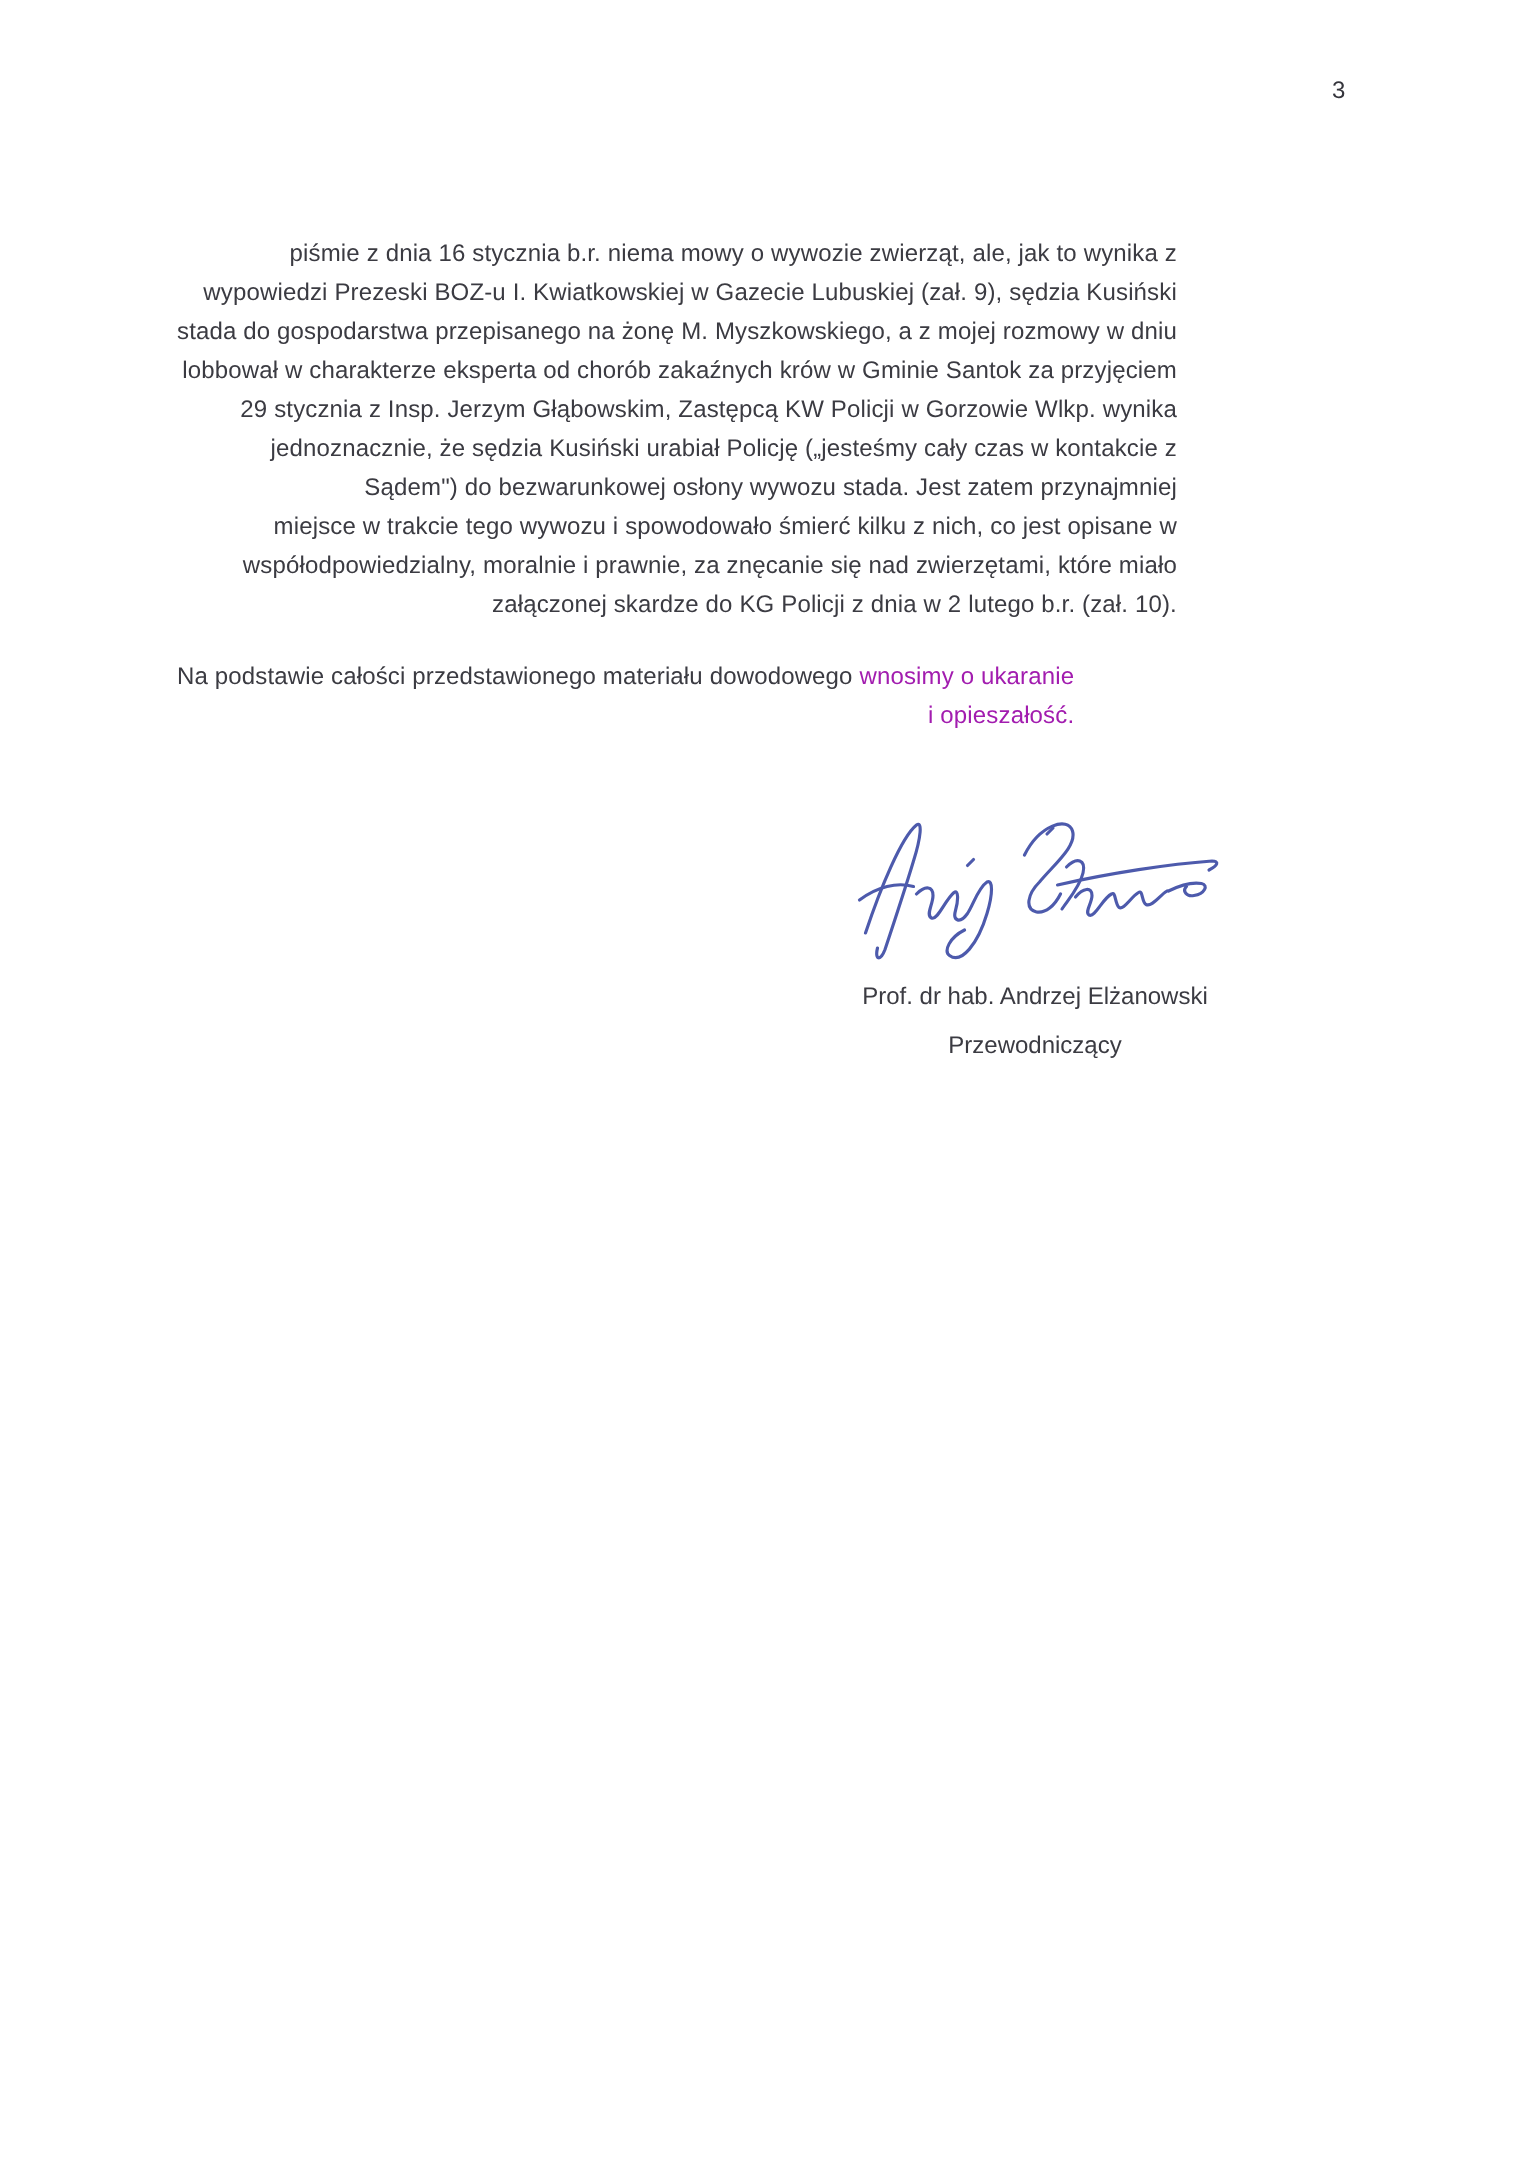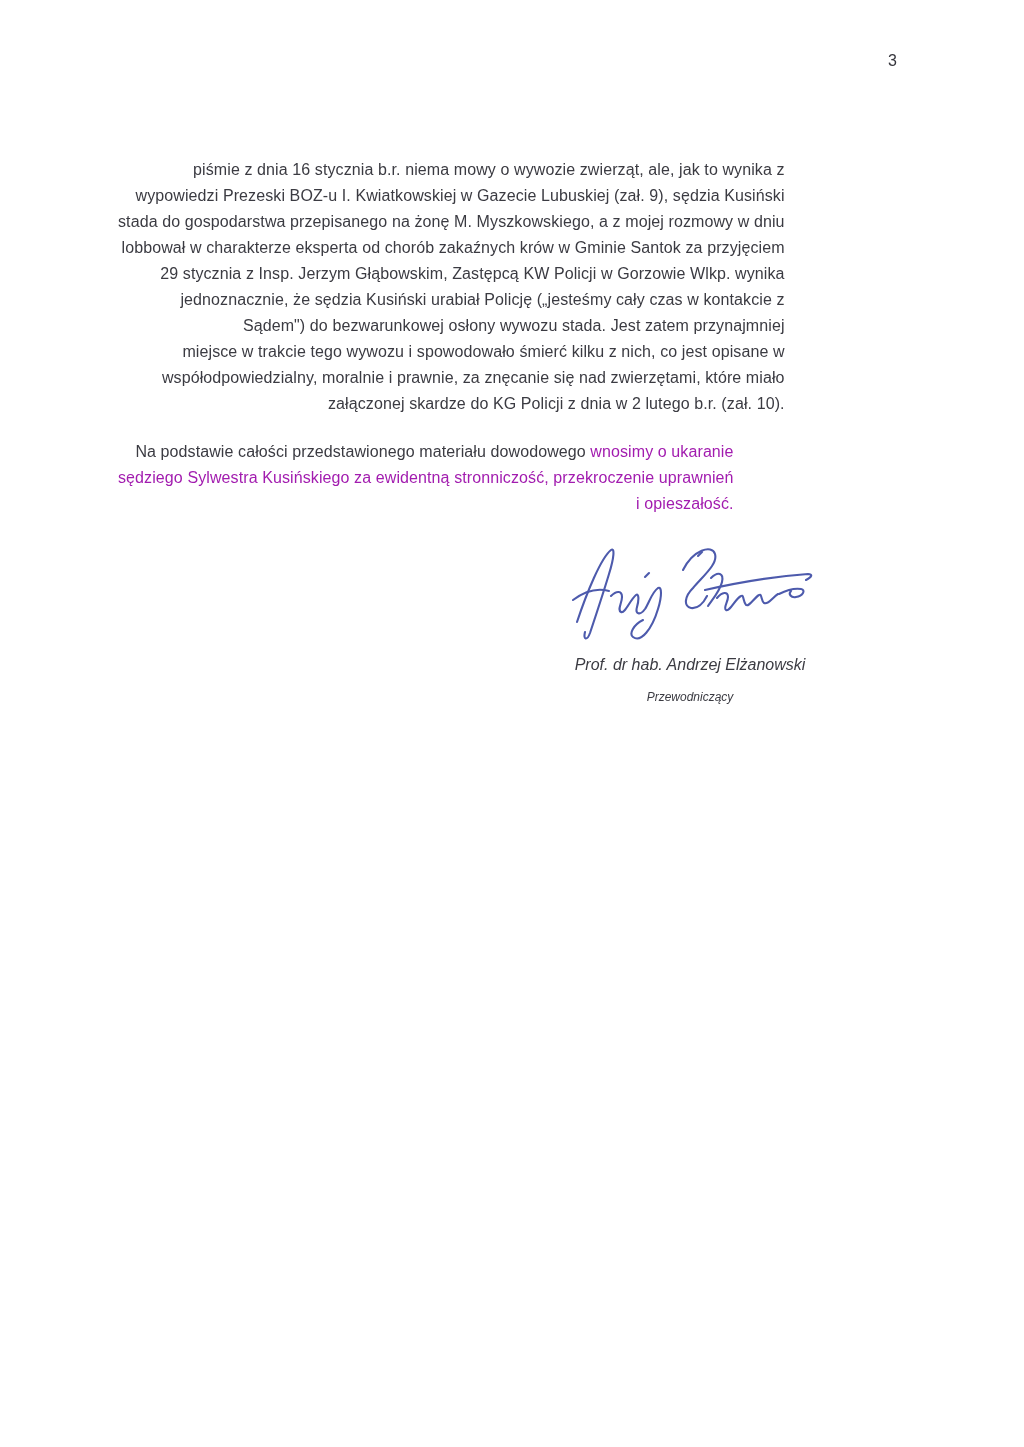--- a/index.html
+++ b/index.html
@@ -37,34 +37,33 @@
   }
   #para1 { top: 157px; }
   #para2 { top: 439px; }
   .bold { font-weight: normal; color: #a21caf; }
   .signature-block {
     position: absolute;
     left: 470px;
     top: 536px;
     width: 440px;
     text-align: center;
-    font-style: italic;
   }
   .signature-svg {
     display: block;
     margin: 0 auto 4px auto;
   }
   .sig-name {
     font-size: 16px;
     line-height: 33px;
     color: #3b3b42;
     white-space: nowrap;
   }
   .sig-title {
-    font-size: 12px;
+    font-size: 16px;
     line-height: 33px;
     color: #3b3b42;
     white-space: nowrap;
   }
 </style>
 </head>
 <body>
 
 <div class="page">
 
@@ -78,21 +77,20 @@
     <div class="line">29 stycznia z Insp. Jerzym Głąbowskim, Zastępcą KW Policji w Gorzowie Wlkp. wynika</div>
     <div class="line">jednoznacznie, że sędzia Kusiński urabiał Policję („jesteśmy cały czas w kontakcie z</div>
     <div class="line">Sądem") do bezwarunkowej osłony wywozu stada. Jest zatem przynajmniej</div>
     <div class="line">miejsce w trakcie tego wywozu i spowodowało śmierć kilku z nich, co jest opisane w</div>
     <div class="line">współodpowiedzialny, moralnie i prawnie, za znęcanie się nad zwierzętami, które miało</div>
     <div class="line">załączonej skardze do KG Policji z dnia w 2 lutego b.r. (zał. 10).</div>
   </div>
 
   <div class="para" id="para2">
     <div class="line"><span>Na podstawie całości przedstawionego materiału dowodowego </span><span class="bold">wnosimy o ukaranie</span></div>
-    <div class="line bold">sędziego Sylwestra Kusińskiego za ewidentną stronniczość, przekroczenie uprawnień</div>
     <div class="line bold">i opieszałość.</div>
   </div>
 
   <div class="signature-block">
     <svg class="signature-svg" width="250" height="108" viewBox="0 0 250 108" fill="none" stroke="#3e4da6" stroke-width="2.1" stroke-linecap="round" stroke-linejoin="round" opacity="0.92">
 
       <path d="M12,86 C22,56 36,22 46,14 C50,11 49,22 44,38 C38,58 30,82 25,97 C22,105 18,104 20,96"></path>
       <path d="M8,64 C20,55 33,52 44,55"></path>
       <path d="M46,60 C52,54 57,55 57,61 C57,67 52,74 56,76 C60,78 65,64 71,59 C74,57 74,64 72,71 C70,78 75,80 80,73 C84,67 87,56 93,52 C97,50 97,60 93,73 C87,93 76,107 68,101 C64,98 68,89 78,84"></path>
       <path d="M80,41 L84,37"></path>

